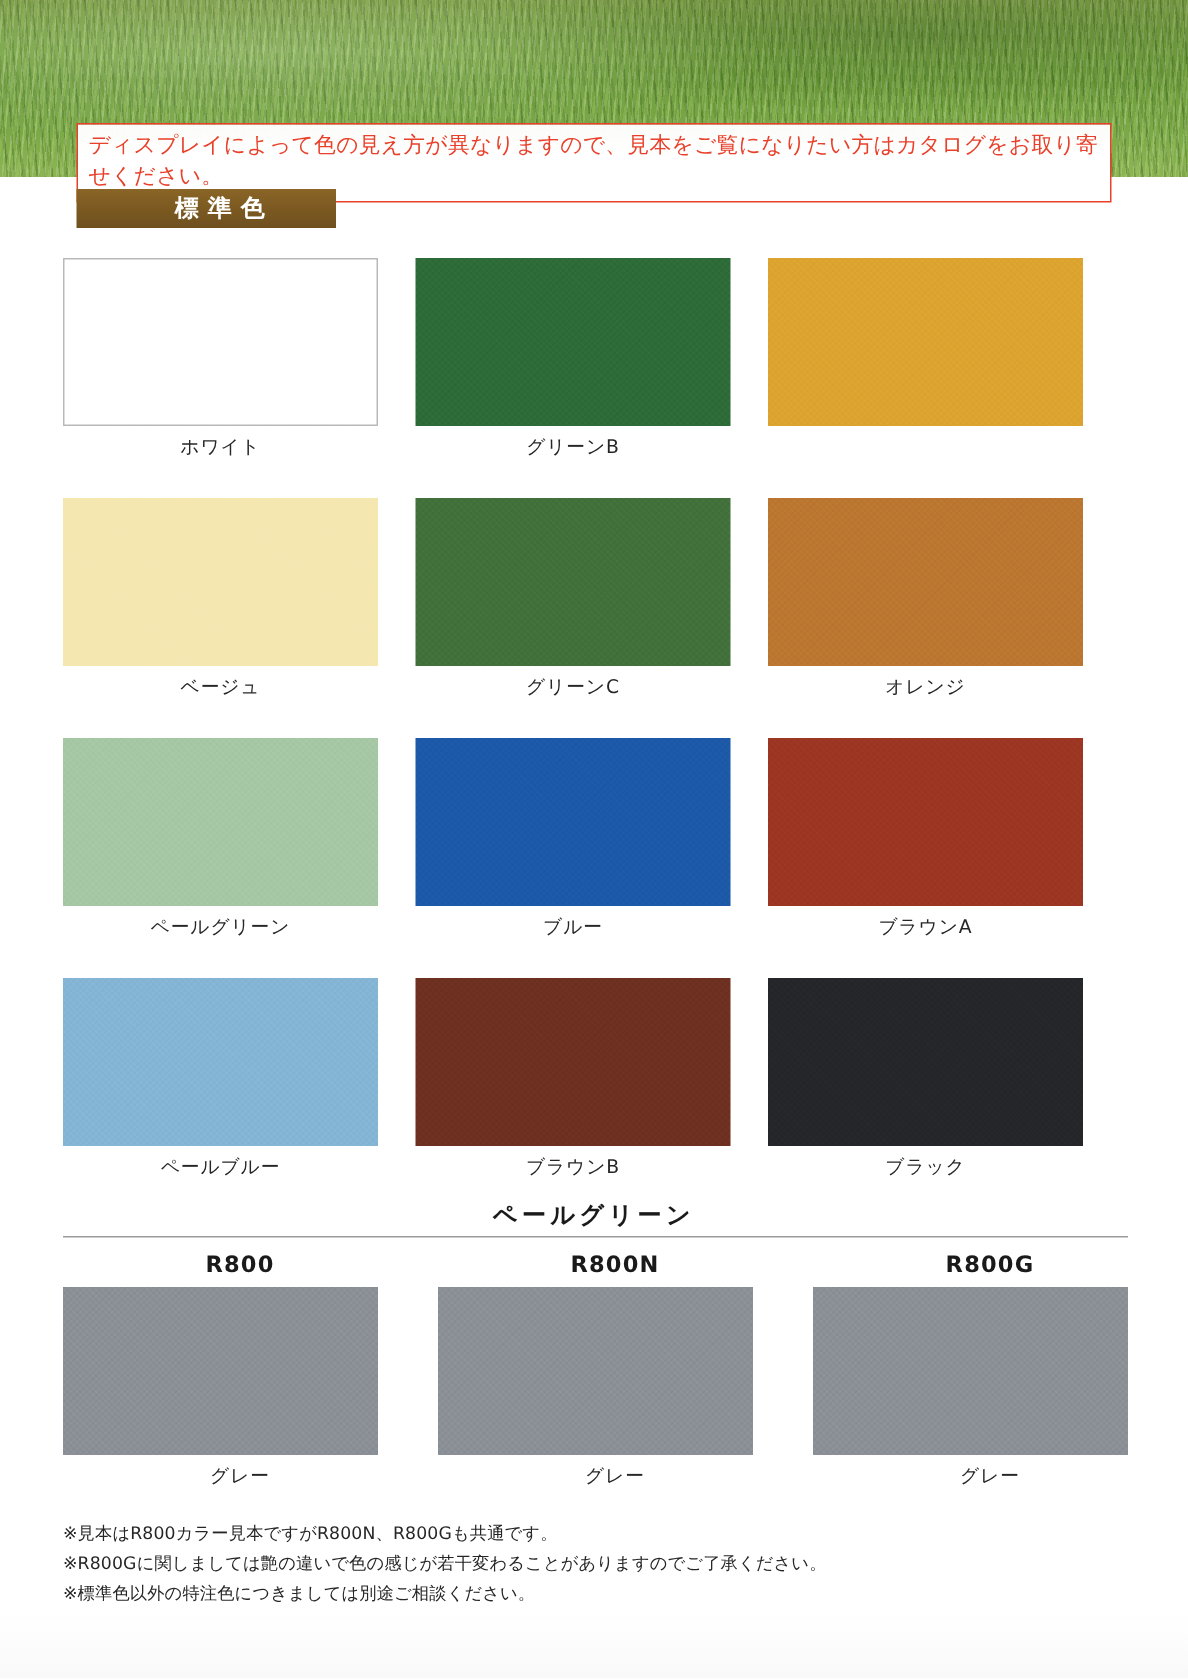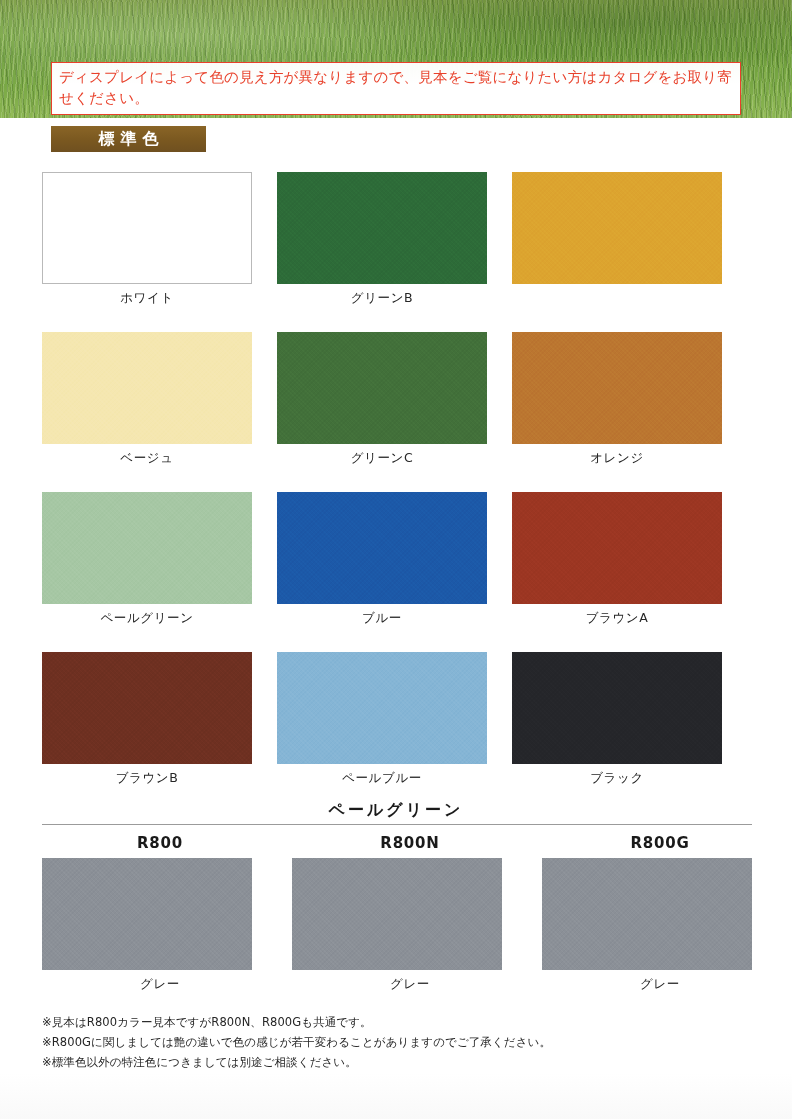--- a/index.html
+++ b/index.html
@@ -63,39 +63,41 @@
     padding: 4px 6px 6px 7px;
     color: #e8402a;
     font-family: "DejaVu Serif", "Liberation Serif", serif;
     font-size: 14.5px;
     line-height: 1.42;
     letter-spacing: 0.2px;
     white-space: pre-wrap;
   }
   .notice.with-photo-top {
     background: linear-gradient(180deg, rgba(255,255,255,0.97) 0%, #ffffff 42%);
+    margin-top: 20px;
   }
 
   
   .badge {
     position: absolute;
     left: 51px;
     top: 126px;
     width: 155px;
     height: 26px;
     background: #7c5a22;
     background: linear-gradient(180deg, #8a6527 0%, #7a5820 55%, #6f5020 100%);
     color: #ffffff;
     font-size: 16px;
     font-weight: 700;
     letter-spacing: 6px;
     display: flex;
     align-items: center;
     justify-content: center;
     text-indent: 6px;
+    padding-left: 18px;
   }
 
   
   .swatch-grid {
     position: absolute;
     left: 42px;
     top: 172px;
     width: 710px;
     display: grid;
     grid-template-columns: repeat(3, 210px);
@@ -263,31 +265,31 @@
   </div>
 
   <div class="swatch-cell">
     <div class="swatch-chip" style="background:#9c3622">
       <div class="paper-tex"></div>
     </div>
     <div class="swatch-label">ブラウンA</div>
   </div>
 
   <div class="swatch-cell">
+    <div class="swatch-chip" style="background:#85b5d5">
+      <div class="paper-tex"></div>
+    </div>
+    <div class="swatch-label">ペールブルー</div>
+  </div>
+
+  <div class="swatch-cell">
     <div class="swatch-chip" style="background:#6e3021">
       <div class="paper-tex"></div>
     </div>
     <div class="swatch-label">ブラウンB</div>
-  </div>
-
-  <div class="swatch-cell">
-    <div class="swatch-chip" style="background:#85b5d5">
-      <div class="paper-tex"></div>
-    </div>
-    <div class="swatch-label">ペールブルー</div>
   </div>
 
   <div class="swatch-cell">
     <div class="swatch-chip" style="background:#25262a">
       <div class="paper-tex"></div>
     </div>
     <div class="swatch-label">ブラック</div>
   </div>
 
 </div>

